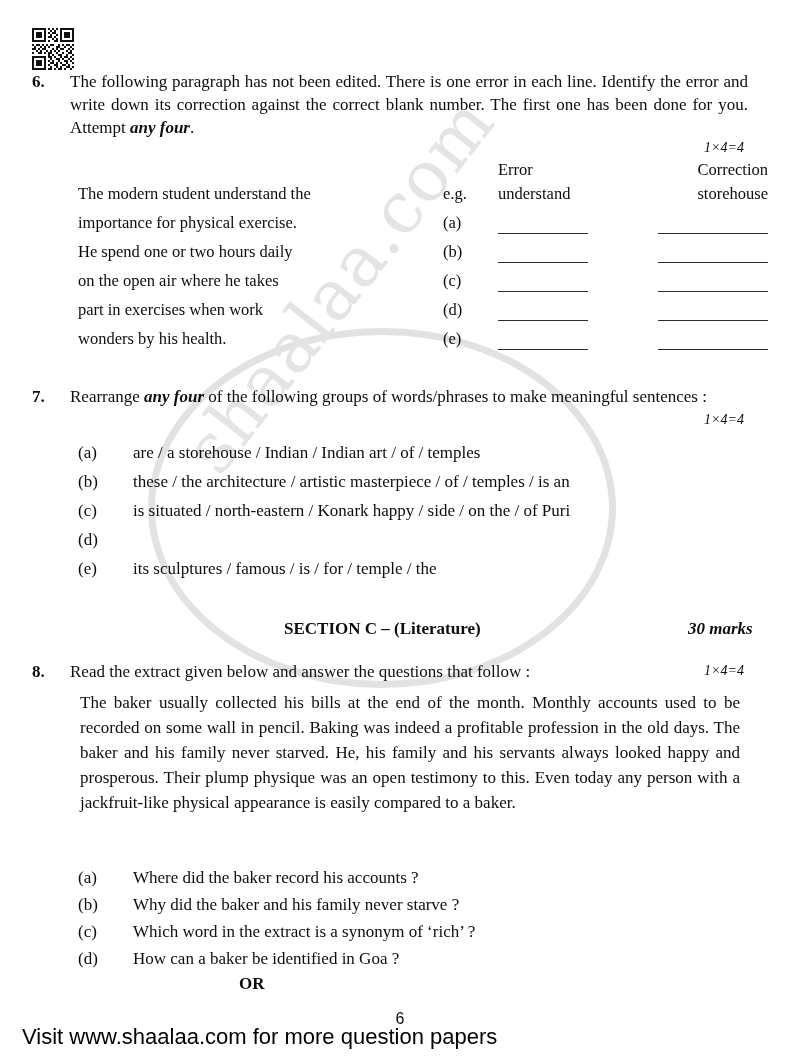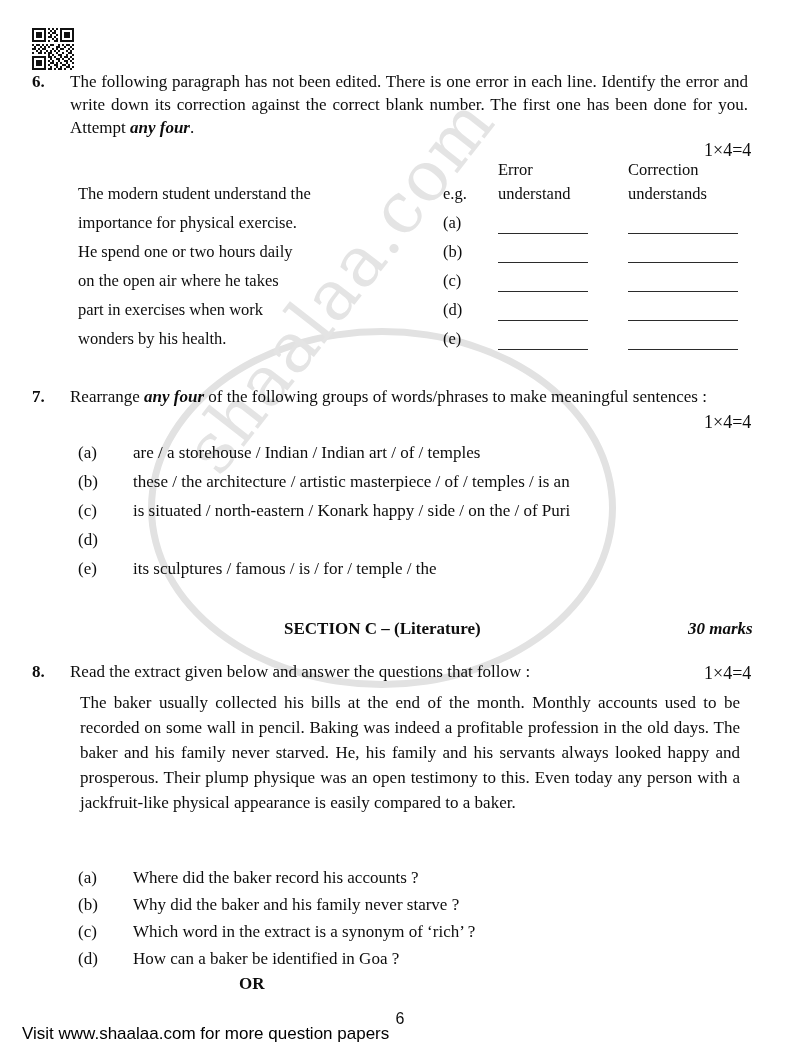--- a/index.html
+++ b/index.html
@@ -84,21 +84,22 @@
     flex: 1 1 auto;
     font-size: 17px;
     line-height: 23px;
   }
   .just { text-align: justify; text-align-last: left; }
   .bi { font-weight: bold; font-style: italic; }
   .i { font-style: italic; margin-left: 14px; }
 
   .marks {
     position: absolute;
-    font-size: 18px;
+    font-style: italic;
+    font-size: 14px;
     white-space: nowrap;
   }
 
   
   .edit-table {
     position: absolute;
     left: 78px;
     top: 160px;
     width: 690px;
     font-size: 16.5px;
@@ -109,21 +110,21 @@
     align-items: baseline;
   }
   .et-row {
     display: flex;
     height: 29px;
     align-items: baseline;
   }
   .et-sent { width: 365px; flex: 0 0 365px; }
   .et-lbl  { width: 55px;  flex: 0 0 55px; }
   .et-err  { width: 130px; flex: 0 0 130px; }
-  .et-cor  { width: 140px; flex: 0 0 140px; }
+  .et-cor  { width: 140px; flex: 0 0 140px; text-align: right; }
   .et-head .et-err, .et-head .et-cor {
     font-size: 16.5px;
   }
   .blank {
     display: inline-block;
     border-bottom: 1.4px solid #2b2b2b;
     height: 0;
     position: relative;
     top: 6px;
   }
@@ -187,21 +188,21 @@
     text-align: center;
     font-size: 16px;
     font-family: "Liberation Sans", sans-serif;
     z-index: 4;
   }
   .attribution {
     position: absolute;
     left: 22px;
     top: 1024px;
     font-family: "Liberation Sans", sans-serif;
-    font-size: 17px;
+    font-size: 22px;
     color: #000;
     white-space: nowrap;
     z-index: 5;
   }
 </style>
 </head>
 <body>
 
 <div class="page">
 
@@ -337,21 +338,21 @@
         <div class="et-sent"></div>
         <div class="et-lbl"></div>
         <div class="et-err">Error</div>
         <div class="et-cor">Correction</div>
       </div>
 
       <div class="et-row">
         <div class="et-sent">The modern student understand the</div>
         <div class="et-lbl">e.g.</div>
         <div class="et-err">understand</div>
-        <div class="et-cor">understands</div>
+        <div class="et-cor">storehouse</div>
       </div>
 
       <div class="et-row">
         <div class="et-sent">importance for physical exercise.</div>
         <div class="et-lbl">(a)</div>
         <div class="et-err"><span class="blank blank-err"></span></div>
         <div class="et-cor"><span class="blank blank-cor"></span></div>
       </div>
 
       <div class="et-row">

